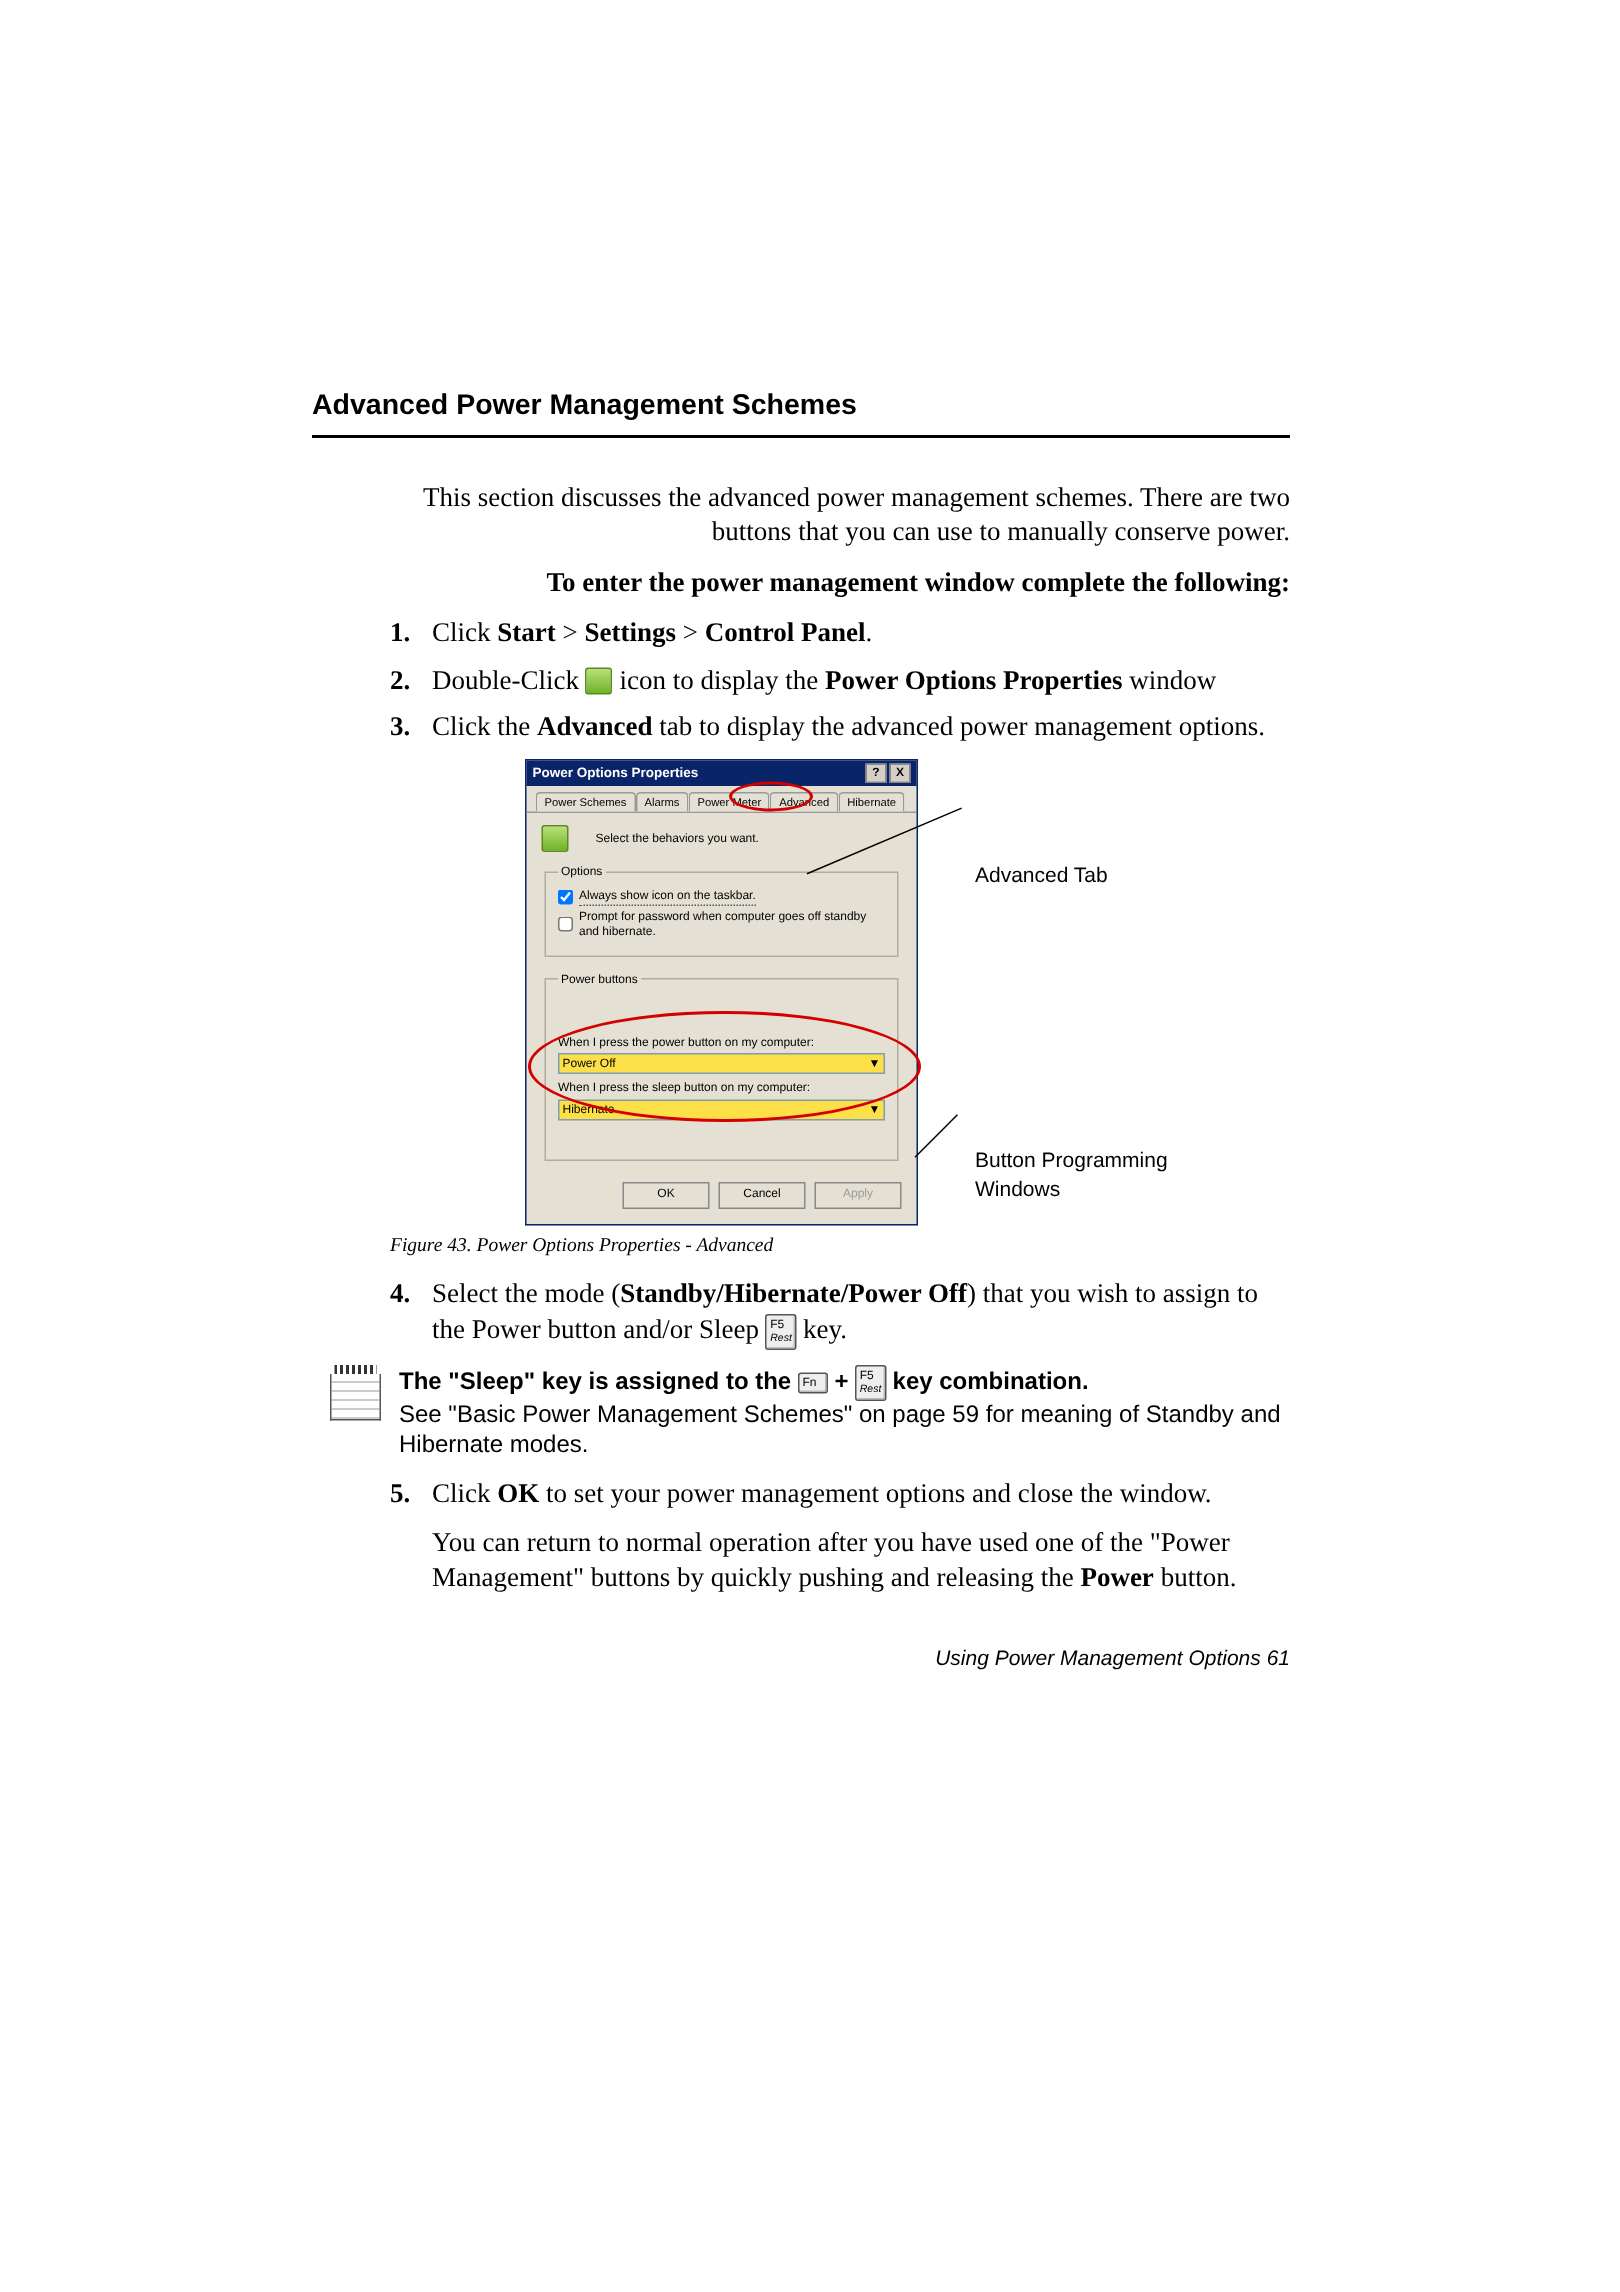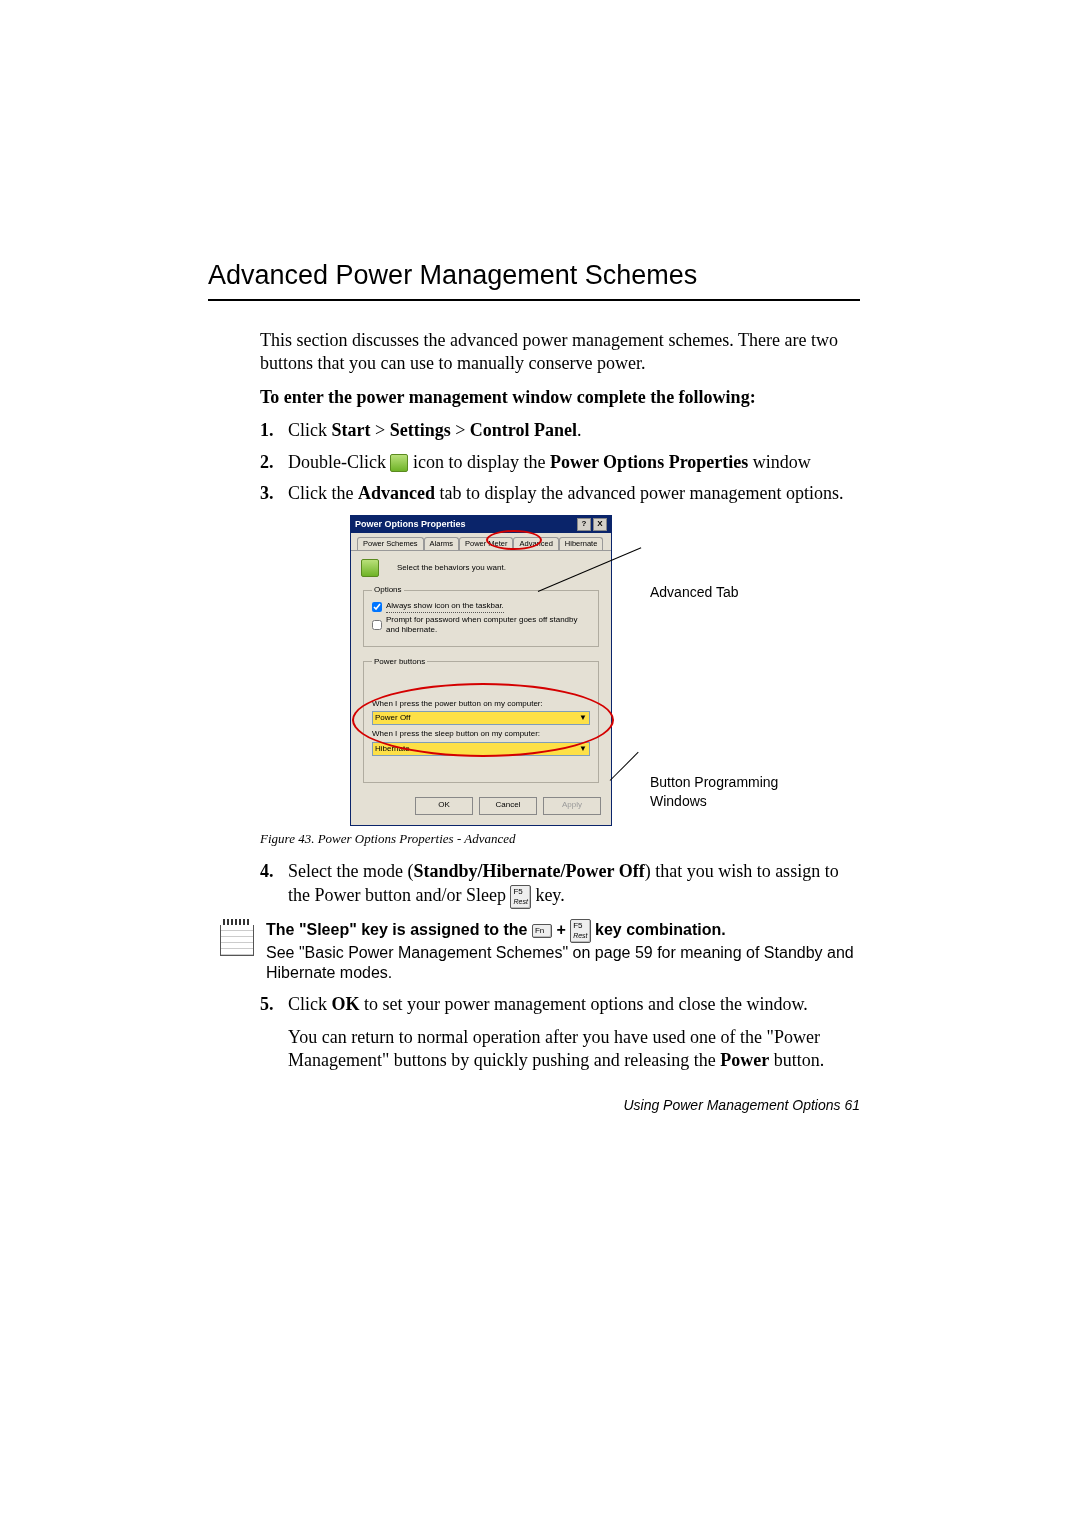--- a/index.html
+++ b/index.html
@@ -14,37 +14,38 @@
   }
   .page {
     position: absolute;
     left: 0; top: 0;
     width: 1080px; height: 1528px;
     padding: 260px 220px 0 200px;
     box-sizing: border-box;
   }
   .section-title {
     font-family: Arial, Helvetica, sans-serif;
-    font-size: 27px;
-    font-weight: 400;
+    font-size: 19px;
+    font-weight: 700;
     margin-bottom: 8px;
     margin-left: 8px;
   }
   .rule {
     border-top: 2px solid #000;
     margin-bottom: 28px;
     margin-left: 8px;
   }
   .body-block {
     margin-left: 60px;
     font-size: 18px;
     line-height: 1.3;
   }
   .body-block .blk {
     margin-bottom: 10px;
+    text-align: right;
   }
   .subheading {
     font-weight: bold;
   }
   ol.steps {
     list-style: none;
     padding: 0;
     margin: 0 0 10px 0;
   }
   ol.steps > li {

